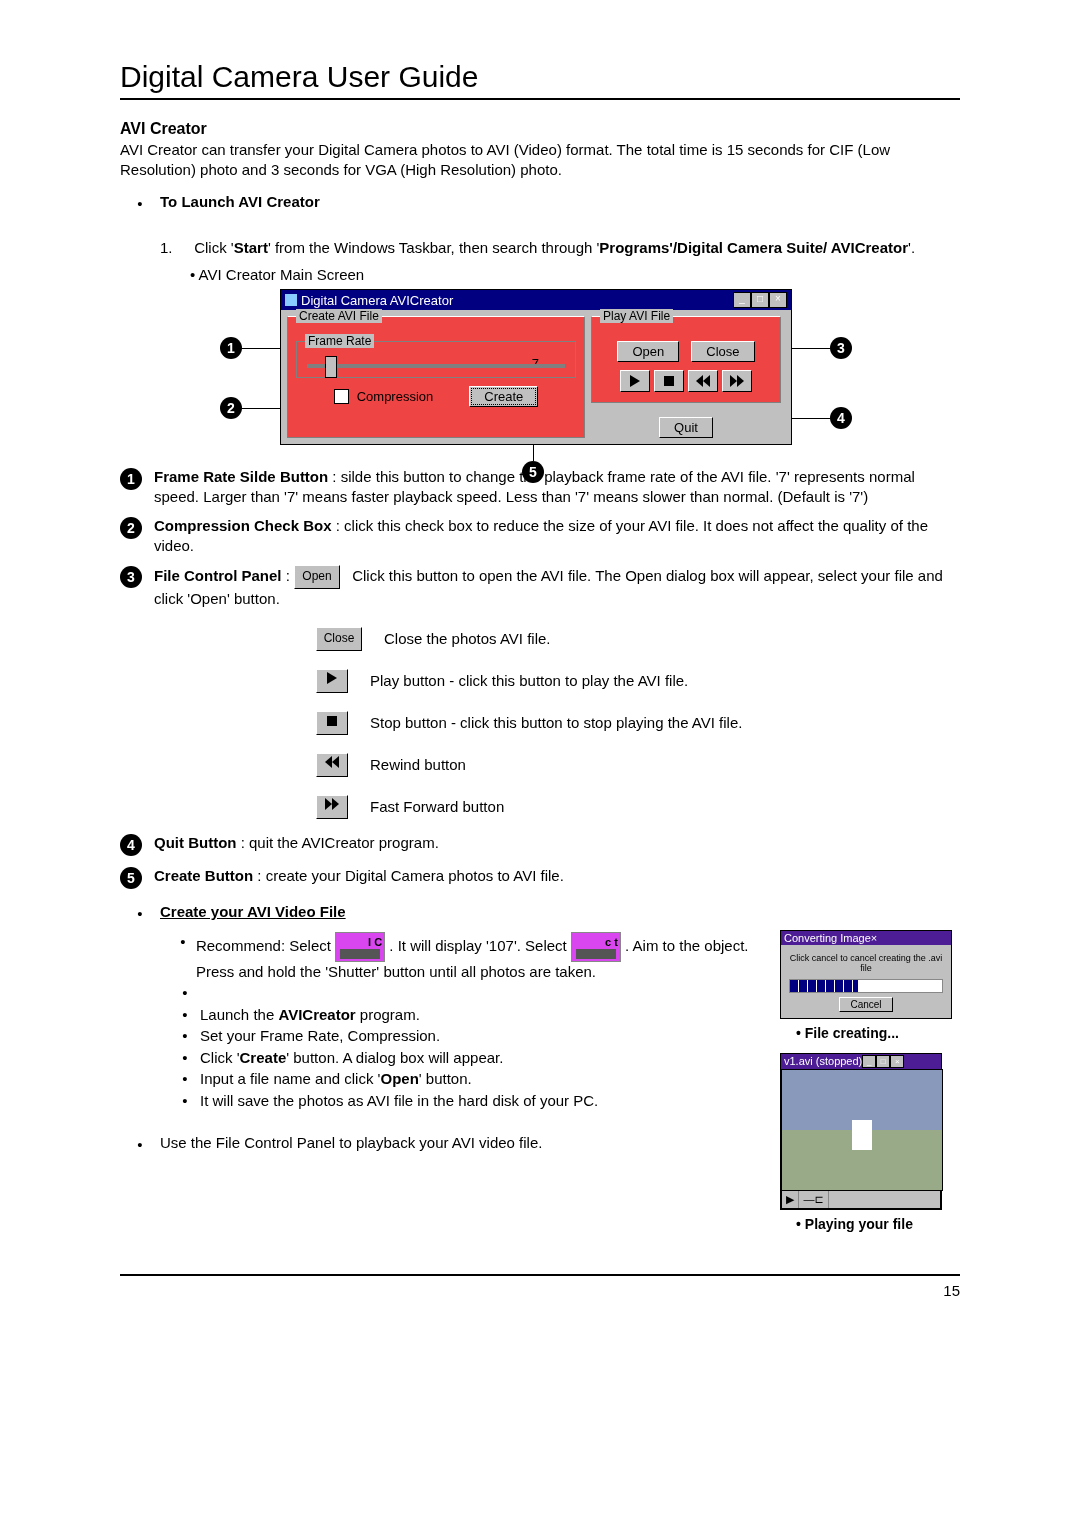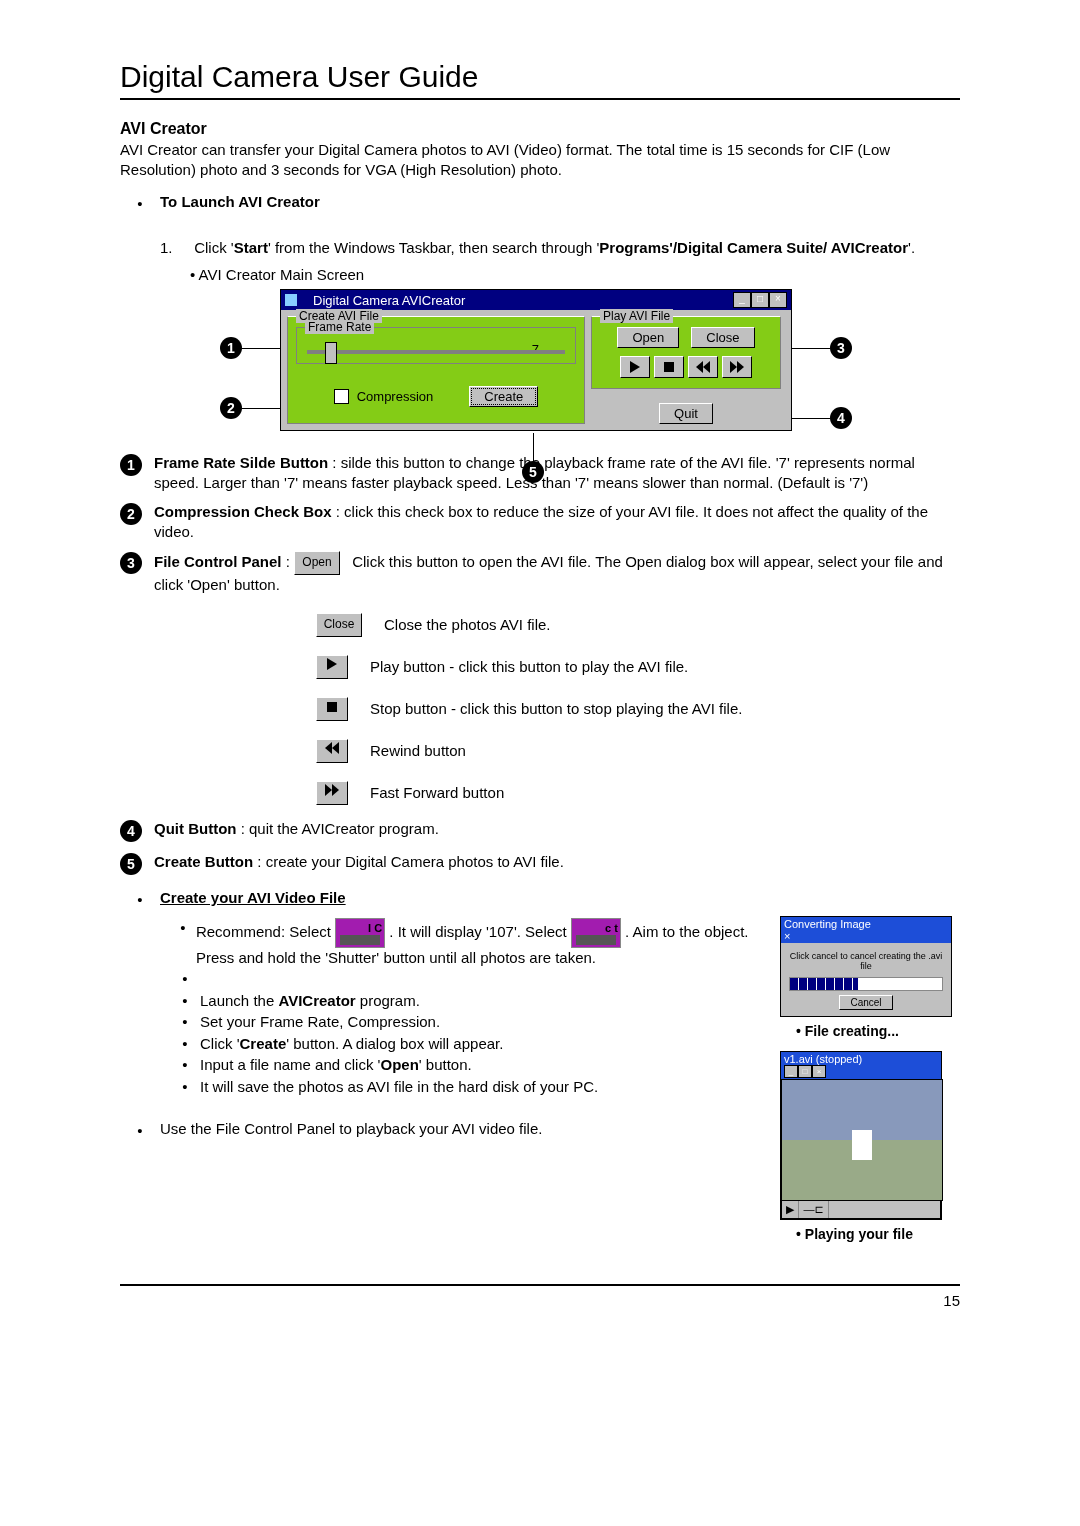--- a/index.html
+++ b/index.html
@@ -78,39 +78,39 @@
   }
   .titlebar {
     background: #000080;
     color: #fff;
     font-size: 13px;
     padding: 2px 4px;
     display: flex;
     align-items: center;
     justify-content: space-between;
   }
-  .titlebar .left { display: flex; align-items: center; gap: 16px; }
+  .titlebar .left { display: flex; align-items: center; gap: 4px; }
   .tb-icon { width: 12px; height: 12px; background: #8cf; display: inline-block; }
   .tb-btns { display: flex; gap: 0; }
   .tb-btn {
     width: 16px; height: 14px; background: #c0c0c0;
     border: 1px solid #000; font-size: 10px; line-height: 12px;
     text-align: center; font-family: sans-serif;
   }
   .win-body {
     display: flex;
     padding: 6px;
     gap: 6px;
   }
   .group-box {
     border: 1px solid #808080;
     border-top-color: #fff;
     position: relative;
-    padding: 10px 8px 10px 8px;
-    background: #84cc16;
+    padding: 24px 8px 10px 8px;
+    background: #ef4444;
   }
   .group-label {
     position: absolute;
     top: -8px;
     left: 8px;
     background: #c0c0c0;
     font-size: 12px;
     padding: 0 3px;
   }
   .left-col { width: 280px; }
@@ -118,21 +118,21 @@
   .frame-rate { border: 1px solid #808080; padding: 8px 6px 6px 6px; position: relative; }
   .slider {
     height: 4px; background: #808080; margin: 14px 4px 4px 4px; position: relative;
   }
   .slider .thumb {
     position: absolute; left: 18px; top: -8px; width: 10px; height: 20px;
     background: #c0c0c0; border: 1px solid #000;
   }
   .slider-val { text-align: right; font-size: 13px; margin-top: -16px; padding-right: 30px; }
   .row-comp {
-    display: flex; align-items: center; gap: 8px; margin-top: 22px; justify-content: center;
+    display: flex; align-items: center; gap: 8px; margin-top: 8px; justify-content: center;
   }
   .checkbox {
     width: 13px; height: 13px; background: #fff; border: 1px solid #000;
   }
   .checkbox-label { font-size: 13px; }
   .win-btn {
     padding: 2px 14px;
     font-size: 13px;
     background: #c0c0c0;
     border: 1px solid #000;
@@ -212,21 +212,21 @@
     margin-top: 30px;
   }
   .page-num {
     text-align: right;
     font-size: 15px;
     margin-top: 6px;
   }
   .inset-box {
     display:inline-block;
     width: 48px; height: 28px;
-    background:#a21caf;
+    background:#d946ef;
     border:1px solid #888;
     vertical-align: middle;
     position: relative;
     text-align: center;
     font-size: 10px;
   }
   .inset-box .inner {
     position:absolute; bottom:2px; left:4px; width:40px; height:10px; background:#555;
   }
   .inset-box .mark {
@@ -243,21 +243,21 @@
   .create-left li { 
     display: flex; align-items: flex-start; gap: 10px;
     font-size: 15px; line-height: 1.3; margin-top: 2px;
     margin-left: 60px;
   }
   .create-left li .b { width: 10px; text-align: center; }
   .side-thumbs { width: 180px; }
   .thumb-box {
     width: 170px; border:1px solid #000;
   }
-  .thumb-title { background:#1d4ed8; color:#fff; font-size:11px; padding:1px 3px; display:flex; justify-content:space-between;flex-direction:column; }
+  .thumb-title { background:#4c1d95; color:#fff; font-size:11px; padding:1px 3px; display:flex; justify-content:flex-start; }
   .thumb-body { background:#c0c0c0; padding:8px; font-size:9px; text-align:center; }
   .progress { height:12px; background:#fff; border:1px solid #888; margin-top:6px; position:relative; }
   .progress .fill { position:absolute; left:0; top:0; bottom:0; width:45%; background:repeating-linear-gradient(90deg,#000080,#000080 8px,#fff 8px,#fff 9px); }
   .thumb-cap { font-size:14px; margin:6px 0 12px 16px;font-weight:bold; }
   .thumb-vid {
     width:160px; height:120px;
     background: linear-gradient(#89b 50%, #9a8 50%);
     position:relative;
     border:1px solid #000;
   }

